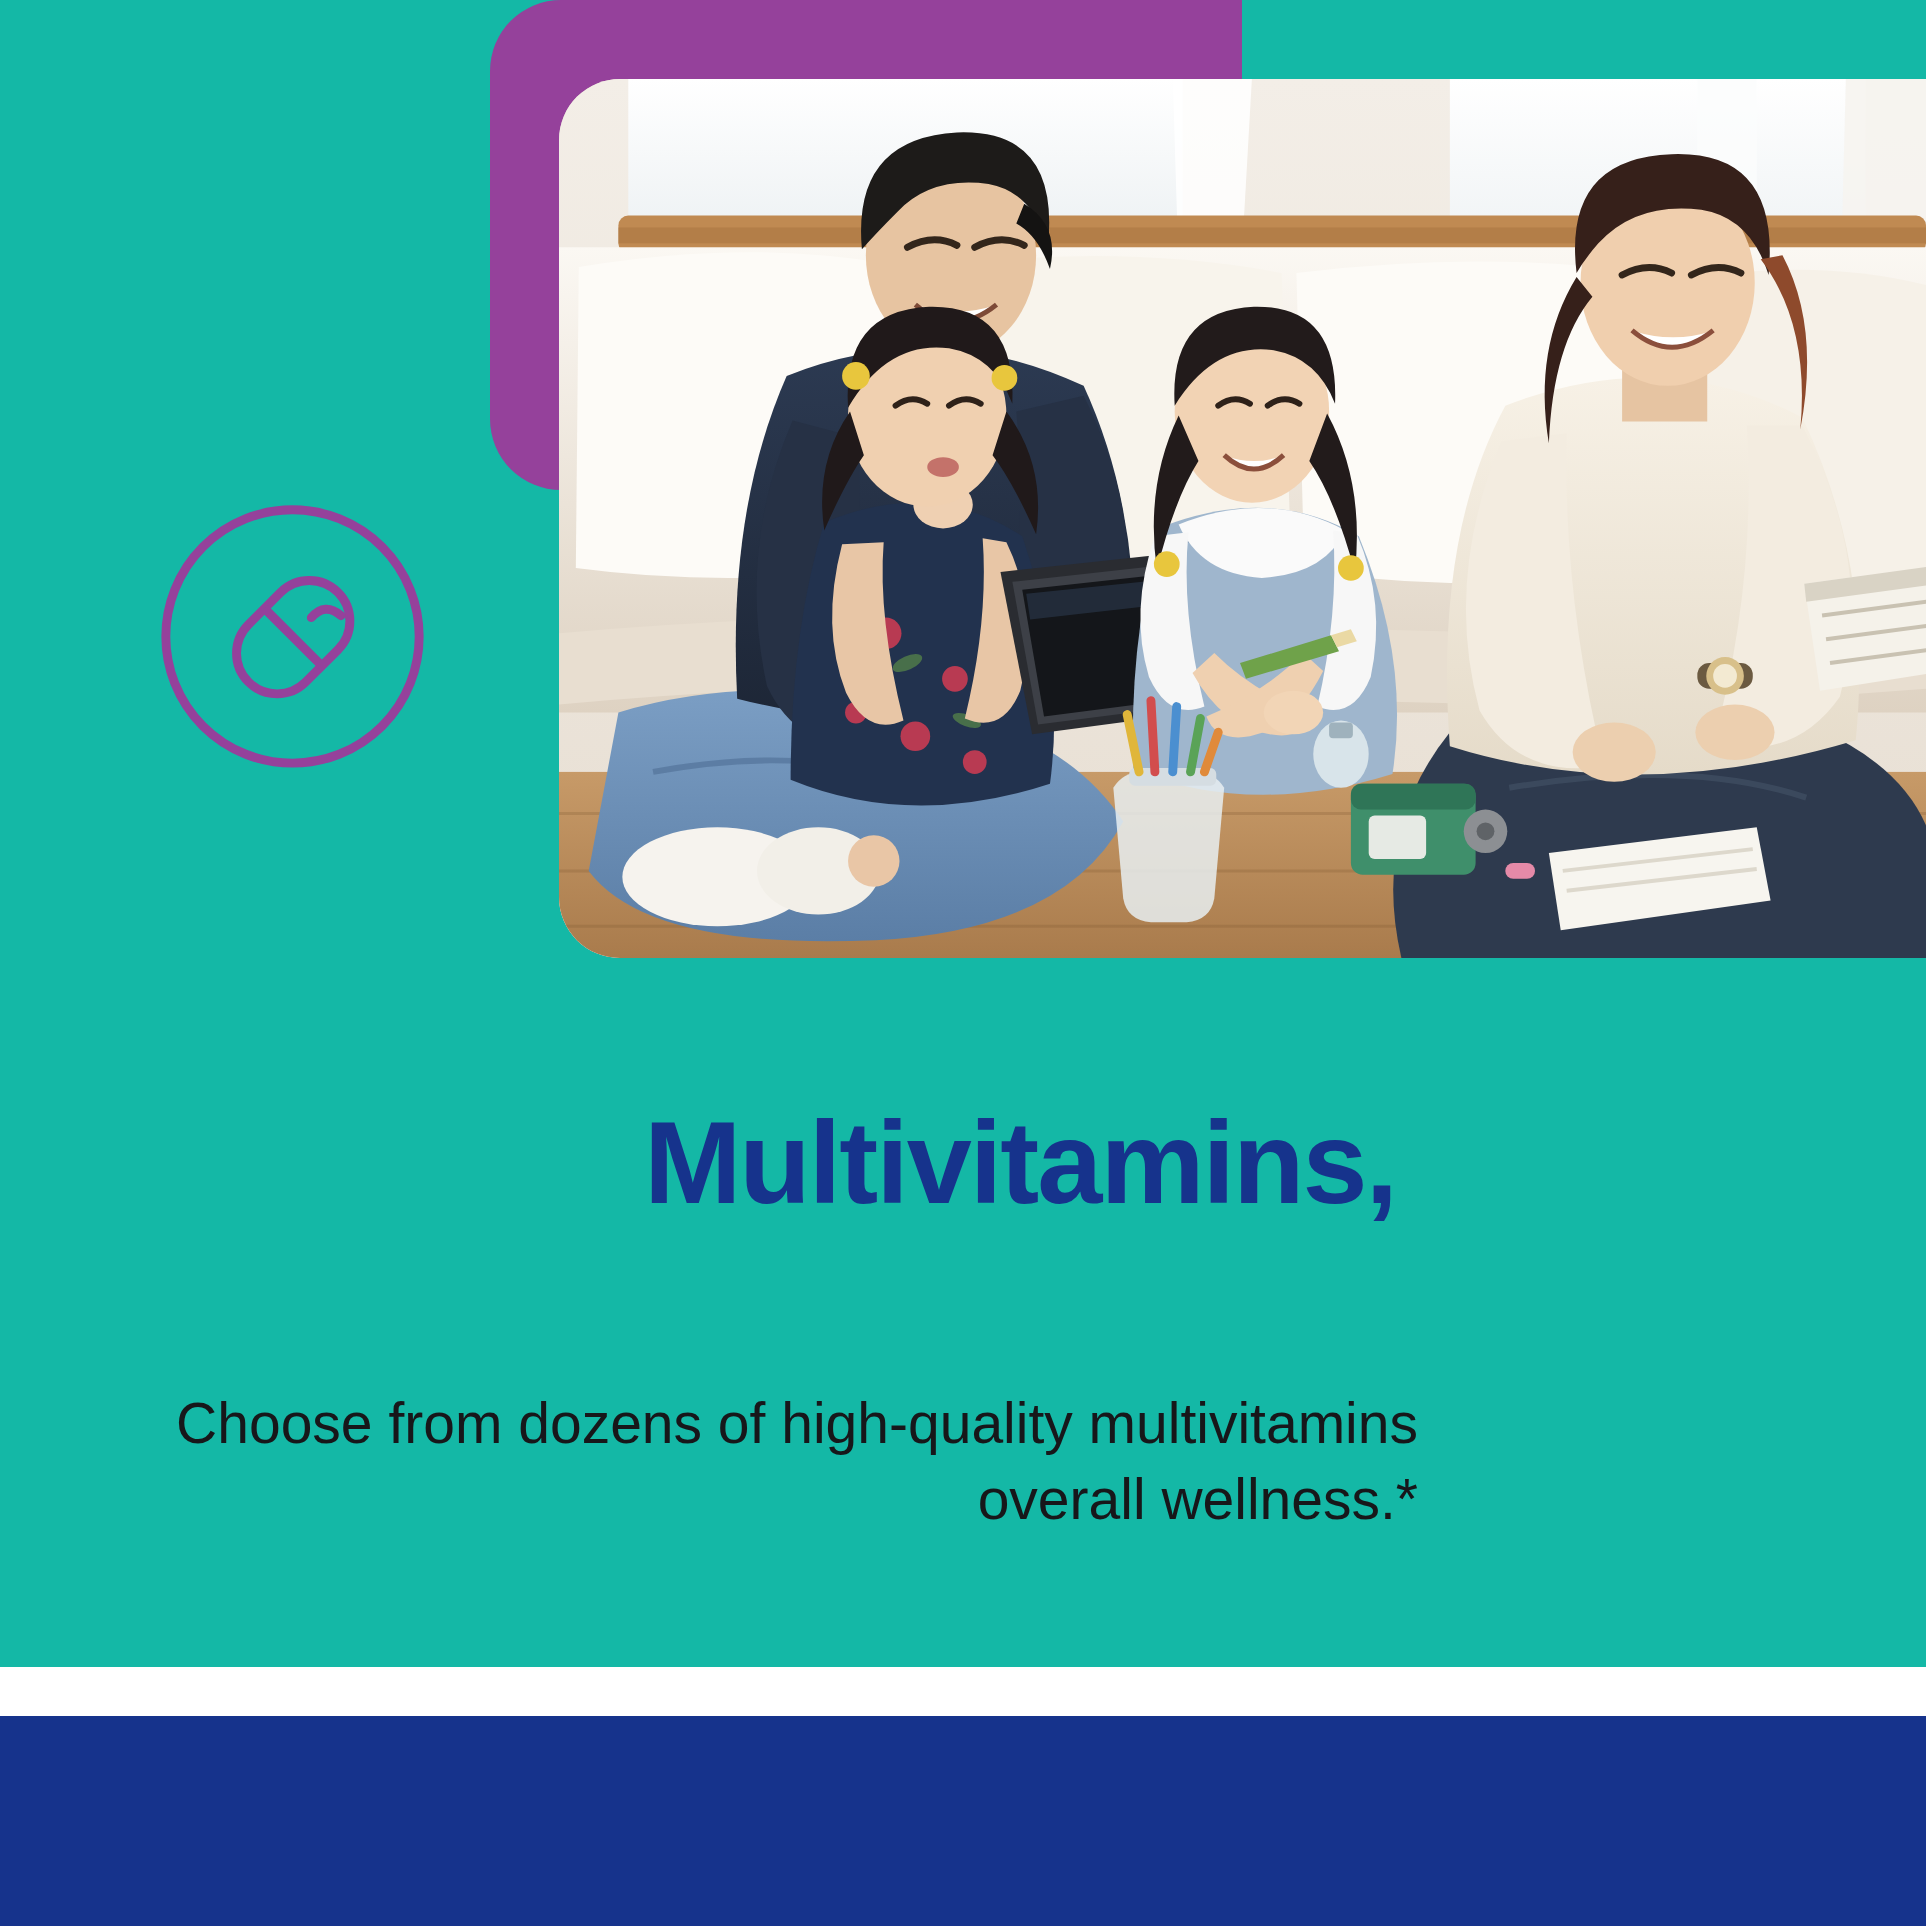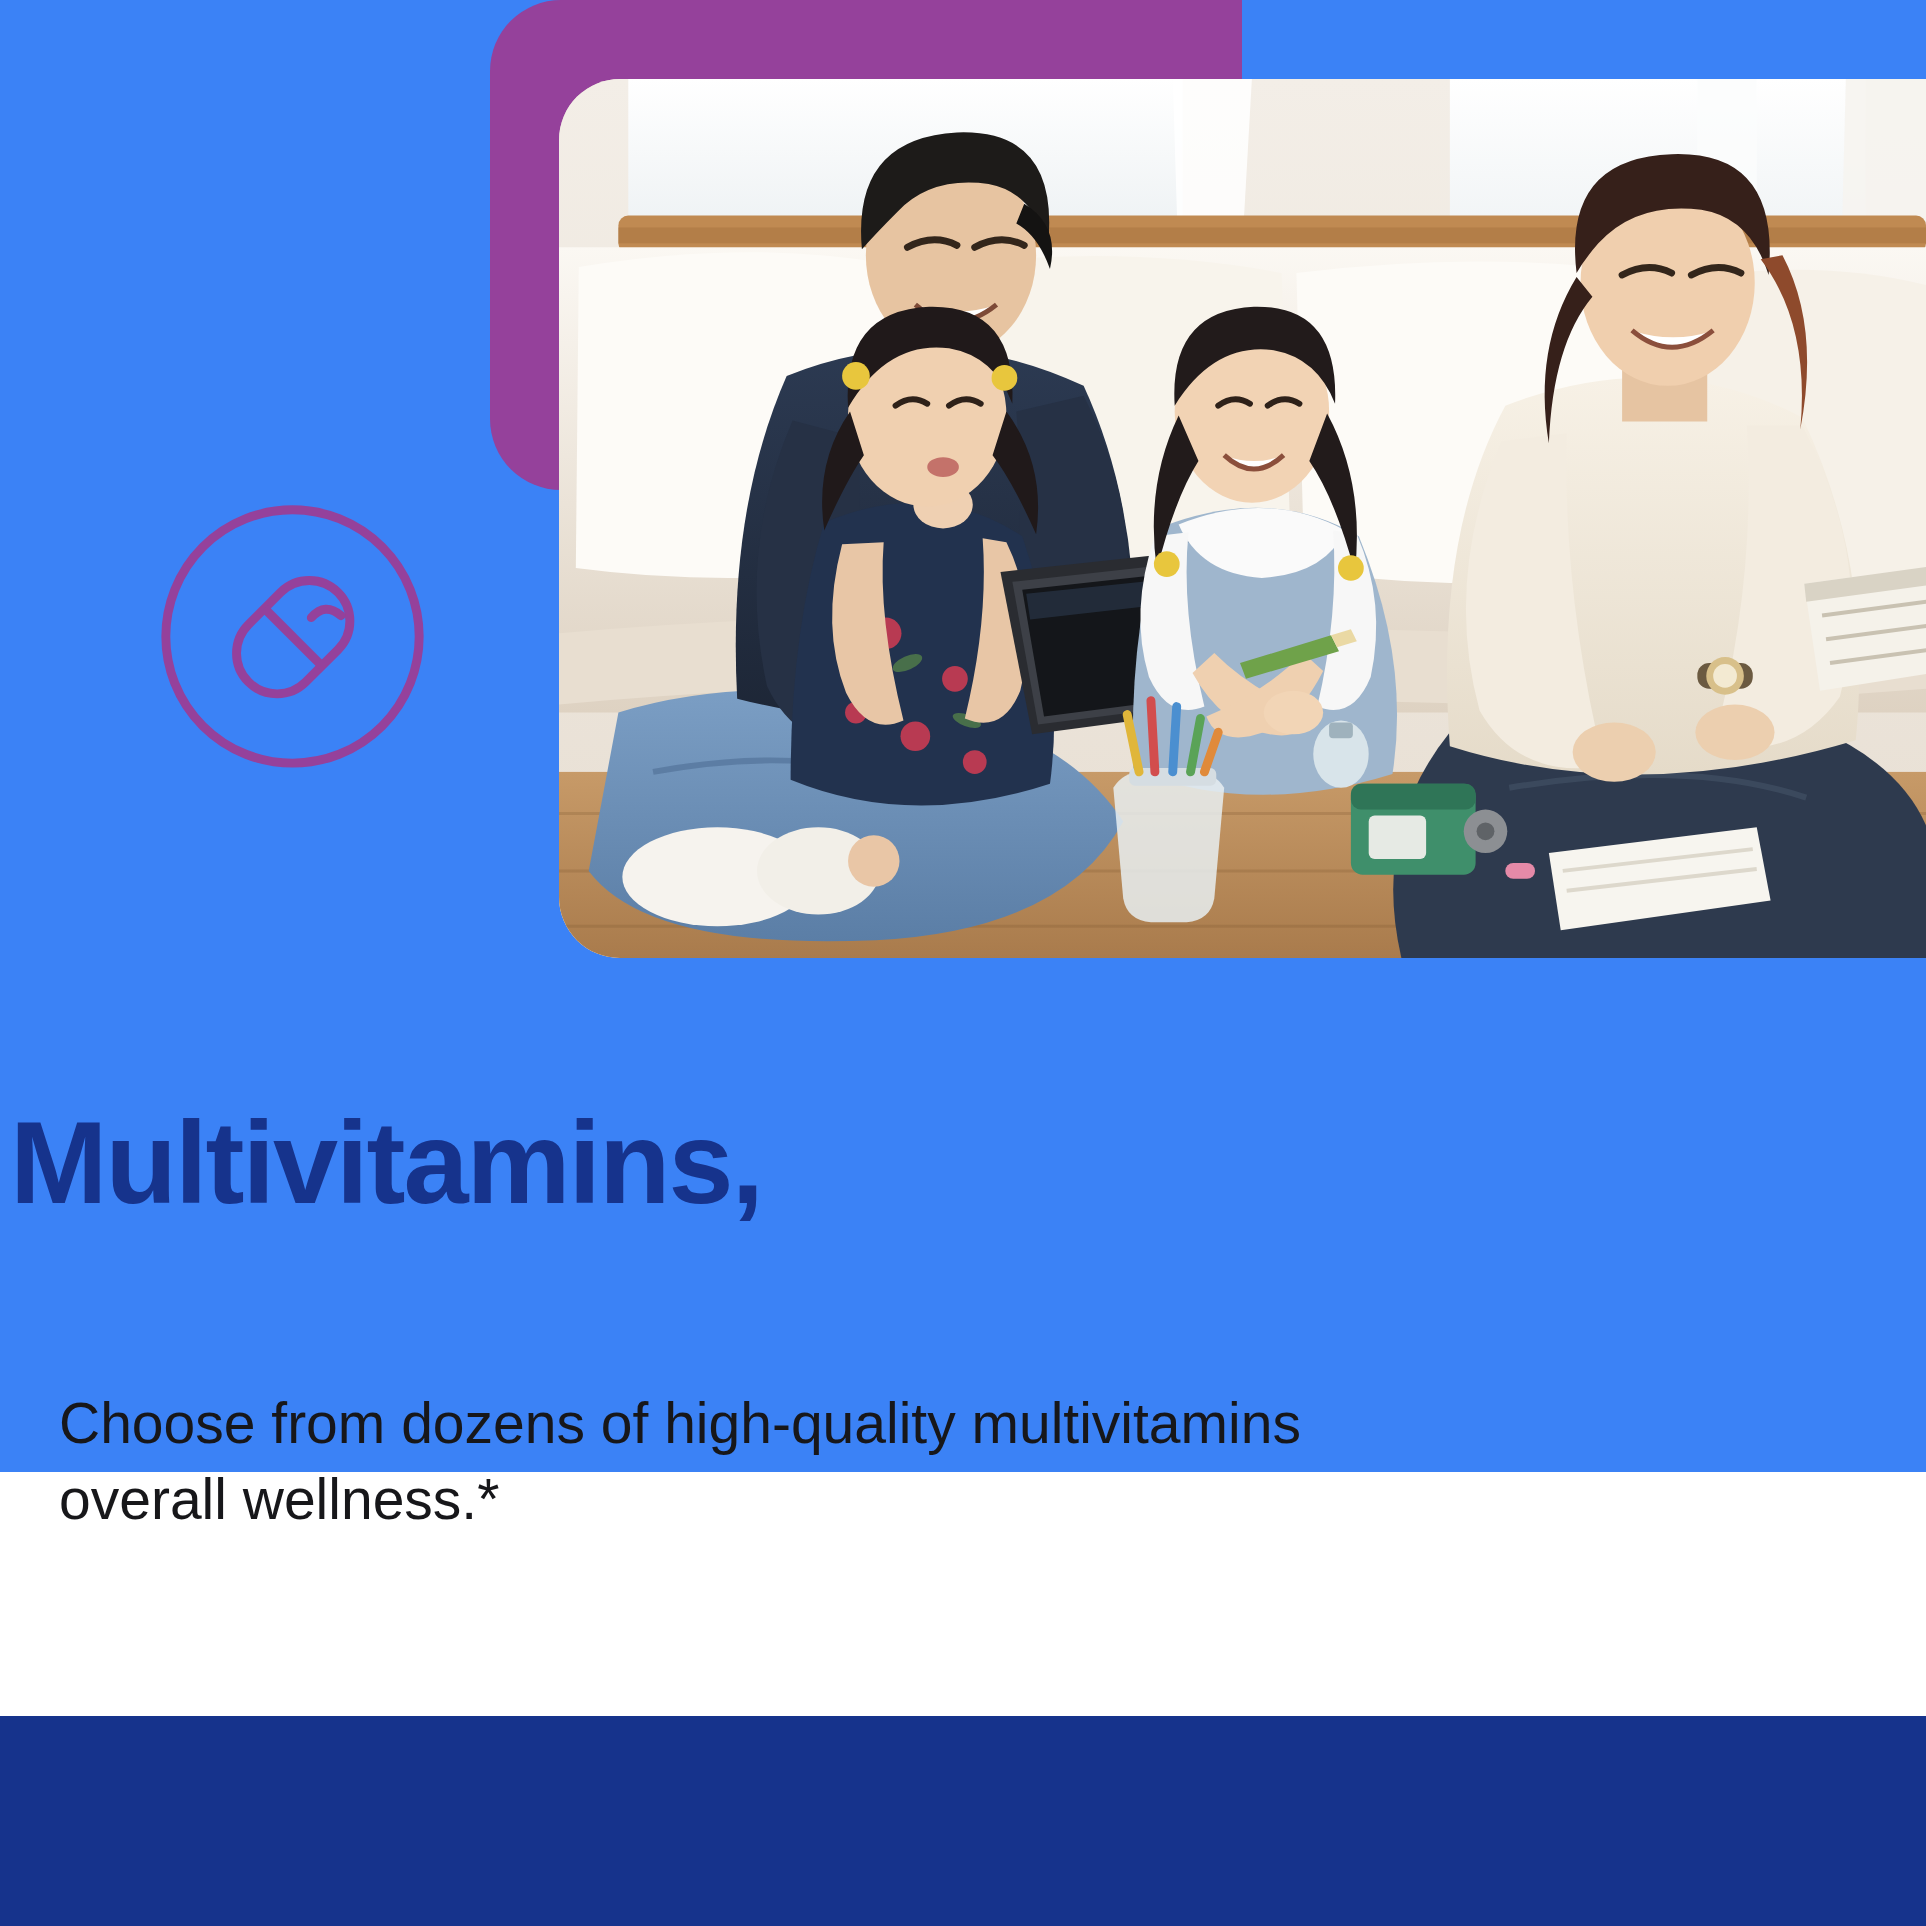--- a/index.html
+++ b/index.html
@@ -3,21 +3,21 @@
 <meta charset="utf-8">
 <style>
   html,body{margin:0;padding:0;}
   body{
     width:1927px;height:1927px;
     background:#ffffff;
     font-family:"Liberation Sans",sans-serif;
     overflow:hidden;
     position:relative;
   }
-  .stage{position:absolute;inset:0;width:1927px;height:1472px;background:#3b82f6;}
+  .stage{position:absolute;inset:0;width:1927px;height:1667px;background:#14b8a6;text-align:right;}
 
   
   .accent-panel{
     position:absolute;
     left:490px;top:0px;
     width:752px;height:490px;
     background:#95419B;
     border-top-left-radius:71px;
     border-bottom-left-radius:71px;
   }
@@ -57,21 +57,20 @@
 
   
   .bodycopy{
     position:absolute;
     left:12px;top:1386px;
     width:1406px;
     color:#17171a;
     font-size:57px;
     line-height:1.33;
     font-weight:400;
-    margin-left:47px;
   }
   .bodycopy .ln{display:block;white-space:nowrap;}
 
   
   .footer{
     position:absolute;
     left:0;top:1716px;
     width:1927px;height:211px;
     background:#16338C;
   }

